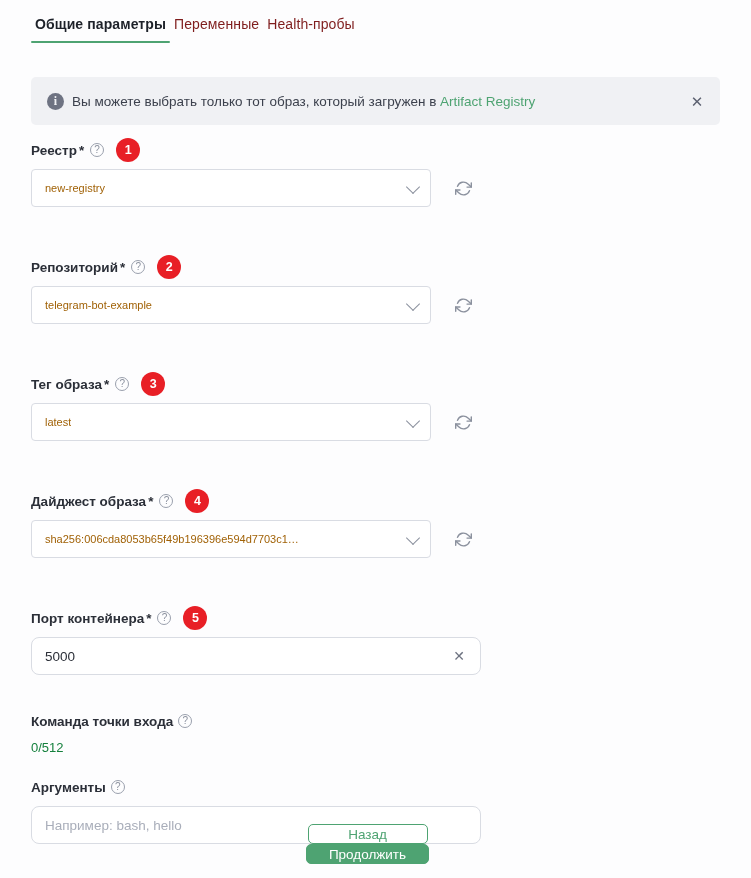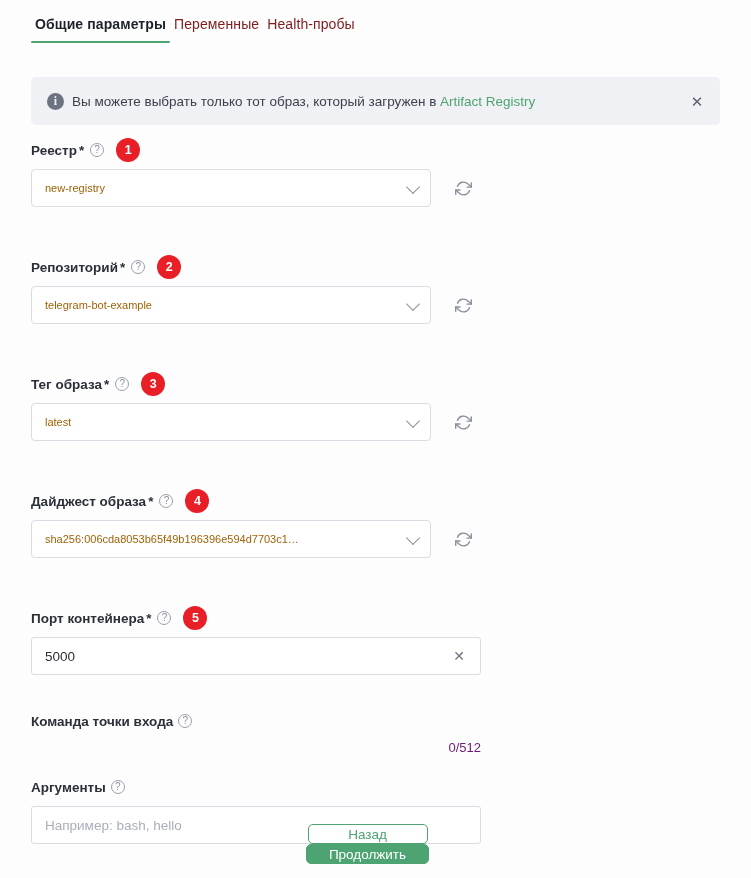--- a/index.html
+++ b/index.html
@@ -202,21 +202,21 @@
     justify-content: center;
     cursor: pointer;
   }
   .input-wrap {
     position: relative;
     width: 450px;
     height: 38px;
     box-sizing: border-box;
     background: #ffffff;
     border: 1px solid #d9dce3;
-    border-radius: 3px;
+    border-radius: 8px;
     display: flex;
     align-items: center;
     padding: 0 36px 0 13px;
   }
   .input-wrap .value {
     font-size: 13.5px;
     color: #2b2f38;
   }
   .input-wrap .placeholder {
     font-size: 13.5px;
@@ -232,23 +232,23 @@
     display: flex;
     align-items: center;
     justify-content: center;
     color: #6d7280;
     font-size: 14px;
     cursor: pointer;
     line-height: 1;
   }
   .counter {
     width: 450px;
-    text-align: right;
+    text-align: left;
     font-size: 13px;
-    color: #701a75;
+    color: #15803d;
     margin-top: 7px;
   }
 
   
   .footer {
     position: absolute;
     left: 0;
     right: 16px;
     bottom: 14px;
     height: 40px;

